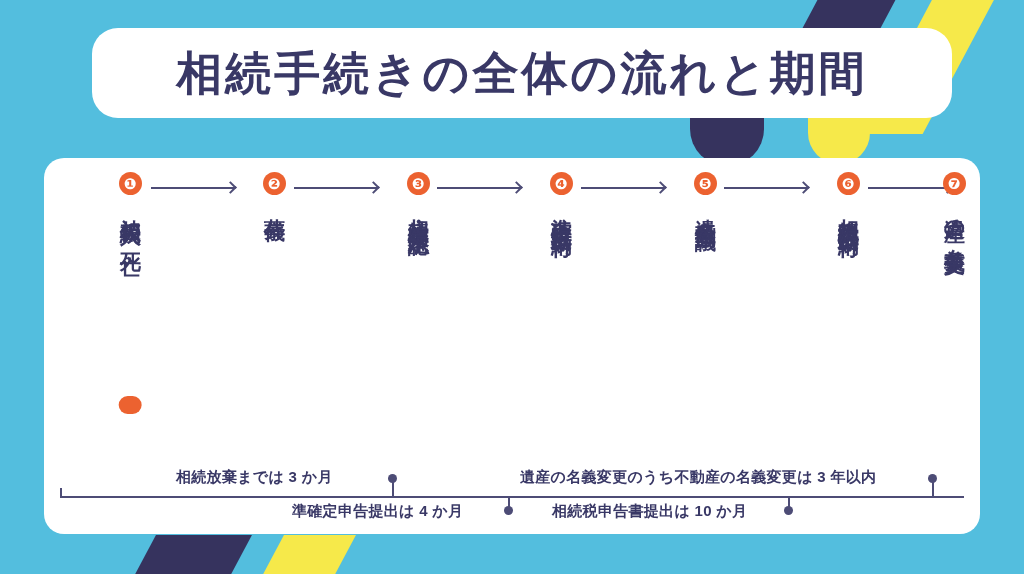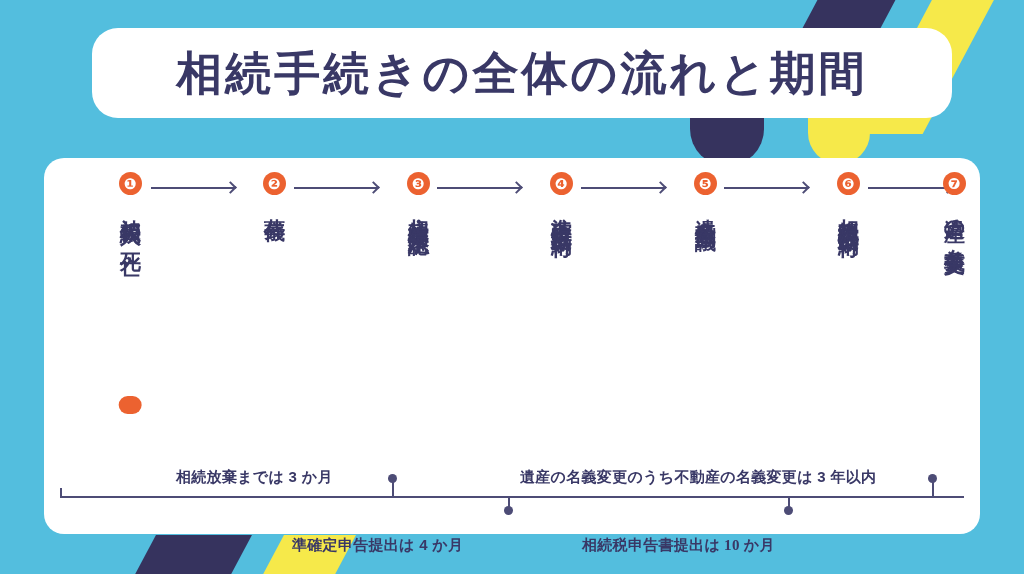--- a/index.html
+++ b/index.html
@@ -253,21 +253,21 @@
 
   .tl-label {
     position: absolute;
     font-size: 15px;
     font-weight: bold;
     color: #393866;
     white-space: nowrap;
     letter-spacing: 0.3px;
   }
   .tl-label.up   { top: 10px; }
-  .tl-label.down { top: 44px; margin-top: 34px; }
+  .tl-label.down { top: 44px; }
 </style>
 </head>
 <body>
 
 <div id="stage">
 
   <div class="deco">
     <div class="stripe stripe-tr-navy"></div>
     <div class="stripe stripe-tr-yellow"></div>
     <div class="blob-navy"></div>
@@ -357,21 +357,21 @@
       <div class="tl-start-tick"></div>
 
       <div class="tl-label up" style="left:132px;text-align:right;">相続放棄までは 3 か月</div>
       <div class="tl-dot" style="left:344px; top:16px;"></div>
       <div class="tl-mark up" style="left:348px;"></div>
 
       <div class="tl-label down" style="left:248px;">準確定申告提出は 4 か月</div>
       <div class="tl-dot" style="left:460px; top:48px;"></div>
       <div class="tl-mark down" style="left:464px; height:14px;"></div>
 
-      <div class="tl-label down" style="left:538px;font-family:Liberation Serif, serif;">相続税申告書提出は 10 か月</div>
+      <div class="tl-label down" style="left:508px;">相続税申告書提出は 10 か月</div>
       <div class="tl-dot" style="left:740px; top:48px;"></div>
       <div class="tl-mark down" style="left:744px; height:14px;"></div>
 
       <div class="tl-label up" style="left:464px;margin-left:12px;">遺産の名義変更のうち不動産の名義変更は 3 年以内</div>
       <div class="tl-dot" style="left:884px; top:16px;"></div>
       <div class="tl-mark up" style="left:888px;"></div>
     </div>
 
   </div>
 </div>

